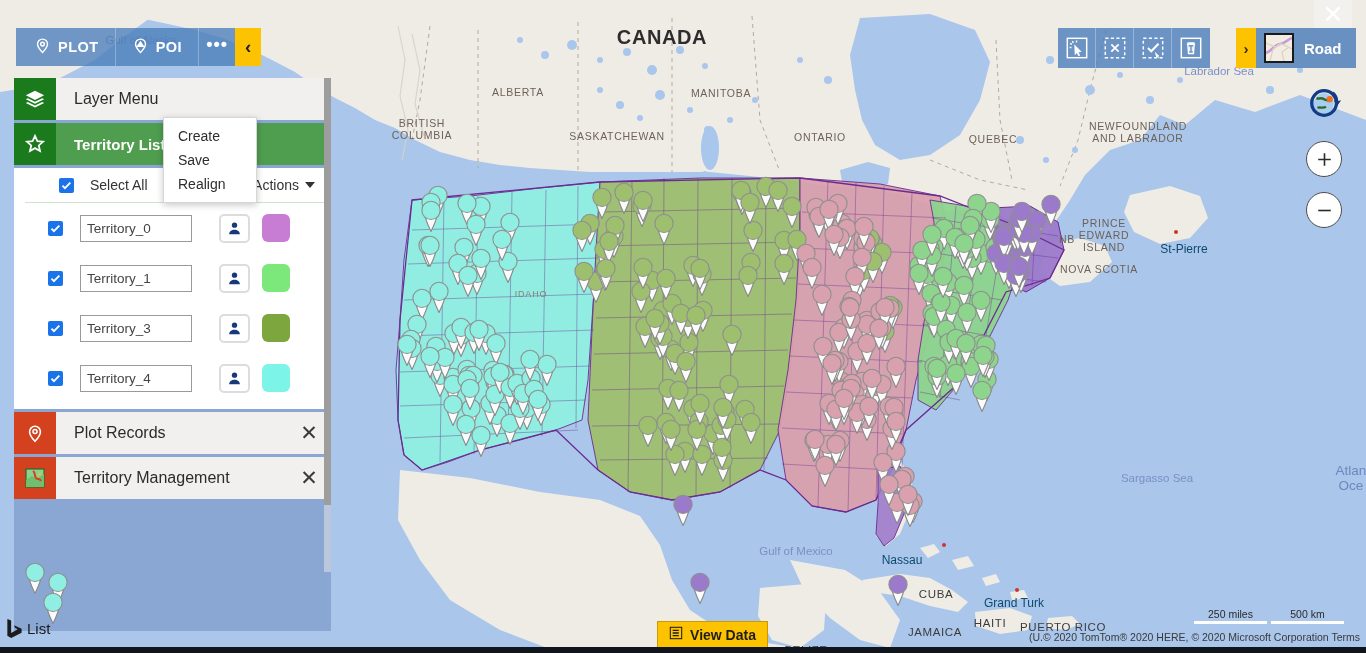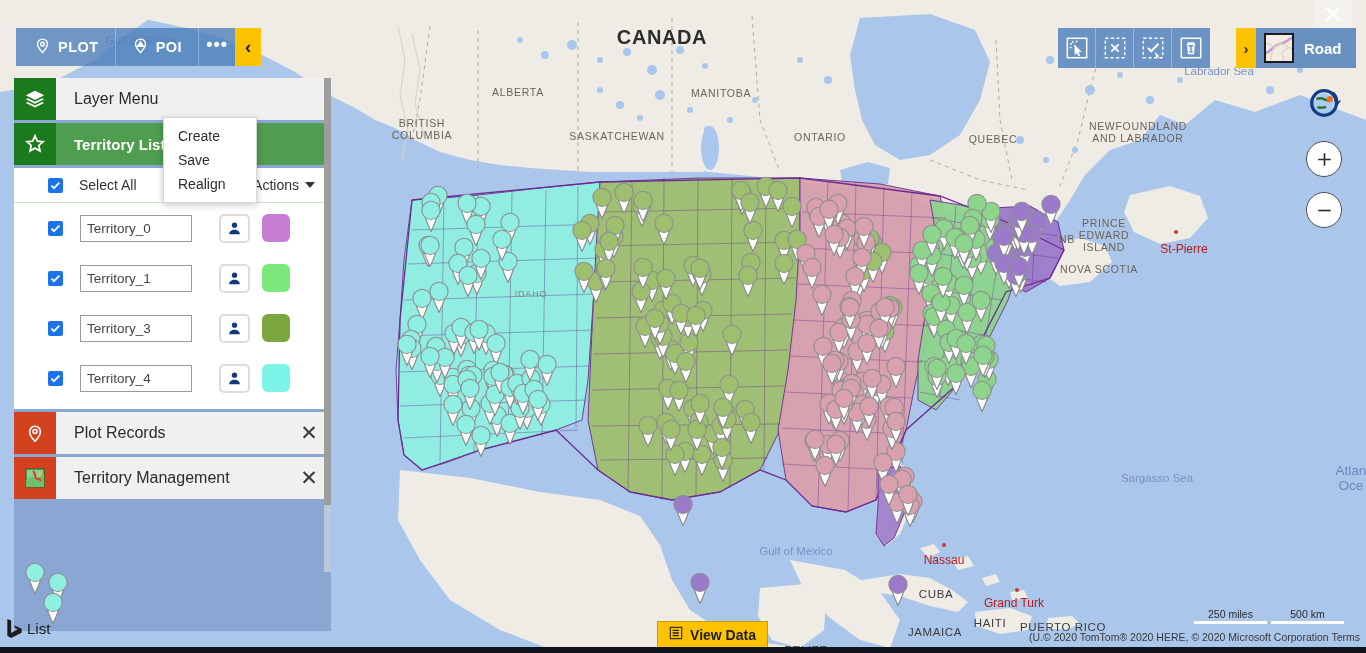--- a/index.html
+++ b/index.html
@@ -21,21 +21,21 @@
     white-space: pre;
     pointer-events: none;
     text-align: center;
     line-height: 1.12;
   }
   .ml-country { color: #2d2d2d; font-weight: bold; font-size: 20px; letter-spacing: .6px; }
   .ml-prov { color: #6d6258; font-size: 10.5px; letter-spacing: .7px; }
   .ml-state { color: #8a8076; font-size: 9px; letter-spacing: .8px; }
   .ml-sea { color: #7b8fc4; font-size: 11.5px; }
   .ml-ocean { color: #6f86bf; font-size: 13.5px; }
-  .ml-city { color: #b91c1c; font-size: 12px; }
+  .ml-city { color: #0c4a6e; font-size: 12px; }
   .ml-caribe { color: #3c3c3c; font-weight: normal; font-size: 11.5px; letter-spacing: .6px; }
   .citydot { position: absolute; width: 4px; height: 4px; background: #d0342c; border-radius: 50%; }
 
   
   .pin { position: absolute; width: 26px; height: 34px; }
   .pin svg { display: block; }
 
   
   #topnav {
     position: absolute; left: 16px; top: 28px; height: 38px;
@@ -90,20 +90,21 @@
   .panelhdr .ph-close {
     width: 44px; display: flex; align-items: center; justify-content: center;
     color: #3a3a3a; font-size: 21px; cursor: pointer; font-weight: 300;
   }
 
   #terr-body { background: #ffffff; padding-bottom: 6px; }
   #terr-toolbar {
     display: flex; align-items: center; height: 35px;
     padding: 0 16px 0 34px; background: #fff;
     border-bottom: 1px solid #cfe4cf;
+    margin-left: 11px;
   }
   #terr-toolbar .selall { font-size: 14px; color: #333; margin-left: 16px; }
   #terr-toolbar .spacer { flex: 1; }
   #actions-btn { font-size: 14px; color: #333; cursor: pointer; display: flex; align-items: center; gap: 6px; }
   .caret { width: 0; height: 0; border-left: 5px solid transparent; border-right: 5px solid transparent; border-top: 6px solid #333; }
 
   .cbx {
     width: 15px; height: 15px; border-radius: 2px; background: #1a73e8;
     display: inline-flex; align-items: center; justify-content: center; cursor: pointer;
     flex: 0 0 auto;
@@ -430,21 +431,21 @@
       <div class="maplabel ml-sea" style="left: 796px; top: 551px; transform: translate(-50%, -50%);">Gulf of Mexico</div>
       <div class="maplabel ml-ocean" style="left: 1351px; top: 478px; transform: translate(-50%, -50%);">Atlan
 Oce</div>
       <div class="maplabel ml-caribe" style="left: 936px; top: 594px; transform: translate(-50%, -50%);">CUBA</div>
       <div class="maplabel ml-caribe" style="left: 990px; top: 623px; transform: translate(-50%, -50%);">HAITI</div>
       <div class="maplabel ml-caribe" style="left: 935px; top: 632px; transform: translate(-50%, -50%);">JAMAICA</div>
       <div class="maplabel ml-caribe" style="left: 1063px; top: 627px; transform: translate(-50%, -50%);">PUERTO RICO</div>
       <div class="maplabel ml-caribe" style="left: 806px; top: 650px; transform: translate(-50%, -50%);">BELIZE</div>
       <div class="maplabel ml-city" style="left: 1184px; top: 250px; transform: translate(-50%, -50%);">St-Pierre</div>
       <div class="citydot" style="left: 1174px; top: 230px;"></div>
-      <div class="maplabel ml-city" style="left: 944px; top: 561px; transform: translate(-50%, -50%);">Nassau</div>
+      <div class="maplabel ml-city" style="left: 902px; top: 561px; transform: translate(-50%, -50%);">Nassau</div>
       <div class="citydot" style="left: 942px; top: 543px;"></div>
       <div class="maplabel ml-city" style="left: 1014px; top: 604px; transform: translate(-50%, -50%);">Grand Turk</div>
       <div class="citydot" style="left: 1015px; top: 588px;"></div>
     </div>
 
   <div id="pins">
       <div class="pin" style="left: 424.55px; top: 183.087px;">
         <svg width="26" height="34" viewBox="0 0 26 34">
           <path d="M13 33.5C13 33.5 6.4 20 6.4 13.6A6.6 6.6 0 0 1 19.6 13.6C19.6 20 13 33.5 13 33.5Z" fill="#fbfbfb" stroke="#888" stroke-width="1.1"></path>
           <circle cx="13" cy="12.4" r="9.1" fill="#8FEFE2" stroke="#8f8f8f" stroke-width="1.1"></circle>

